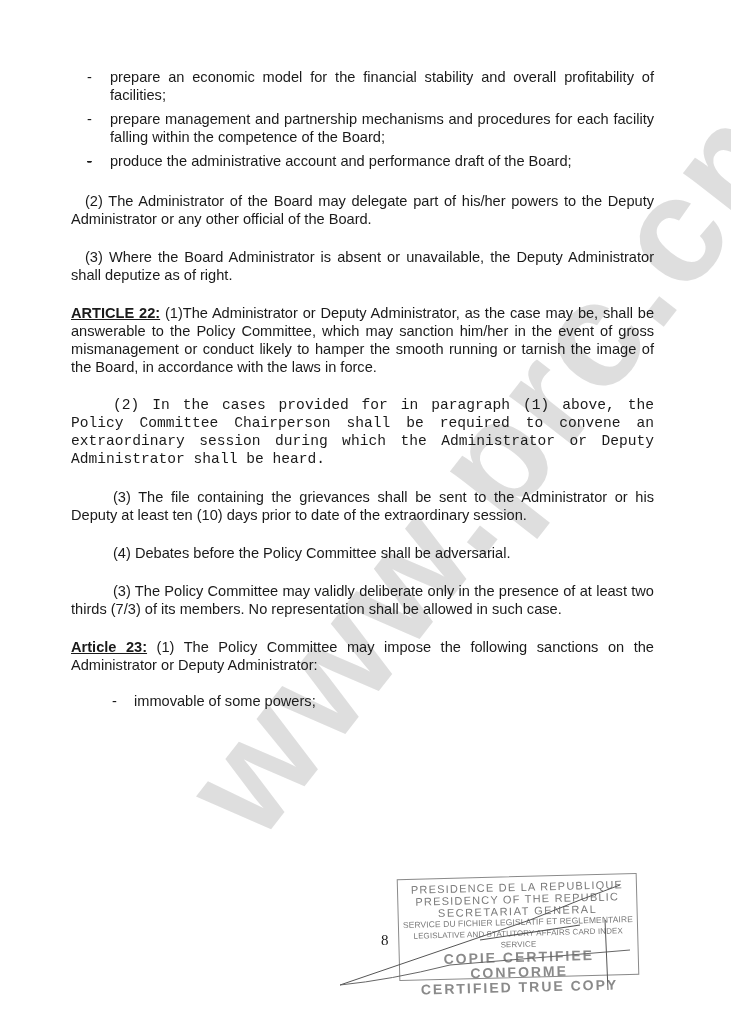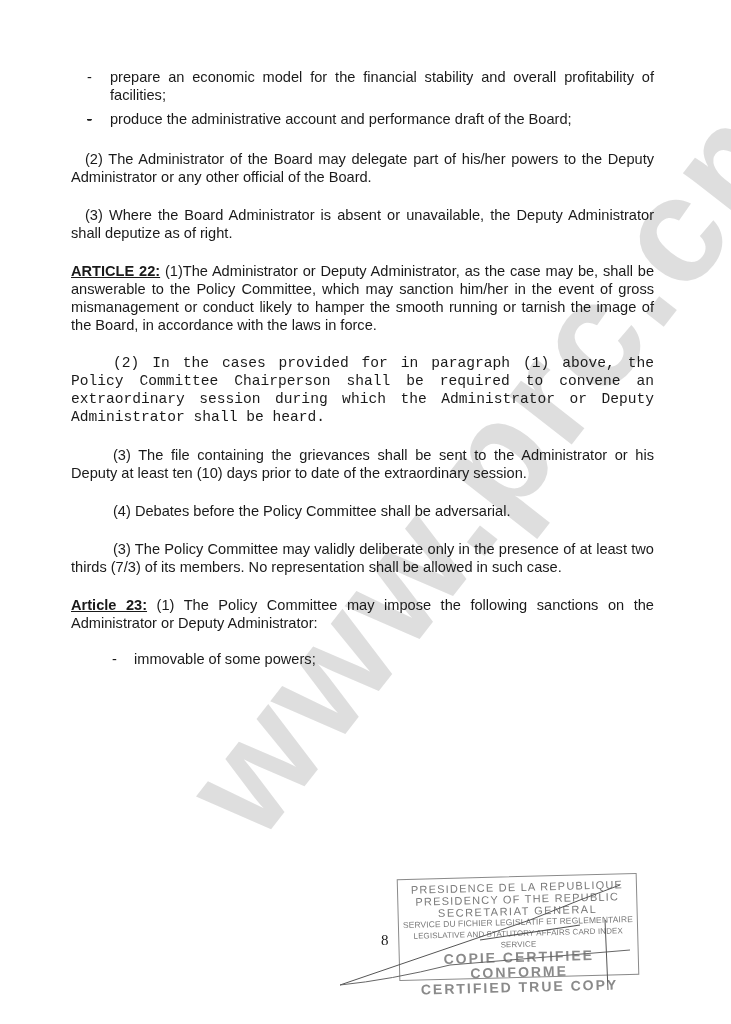--- a/index.html
+++ b/index.html
@@ -122,20 +122,21 @@
   <div class="watermark">www.prc.cm</div>
 
   <div class="content">
 
     <div class="bullet">
       <span class="dash">-</span>
       <span>prepare an economic model for the financial stability and overall profitability of facilities;</span>
     </div>
     <div class="bullet">
       <span class="dash">-</span>
+      <span>prepare management and partnership mechanisms and procedures for each facility falling within the competence of the Board;</span>
     </div>
     <div class="bullet">
       <span class="dash">-</span>
     </div>
     <div class="bullet">
       <span class="dash">-</span>
     </div>
     <div class="bullet">
       <span class="dash">-</span>
     </div>

